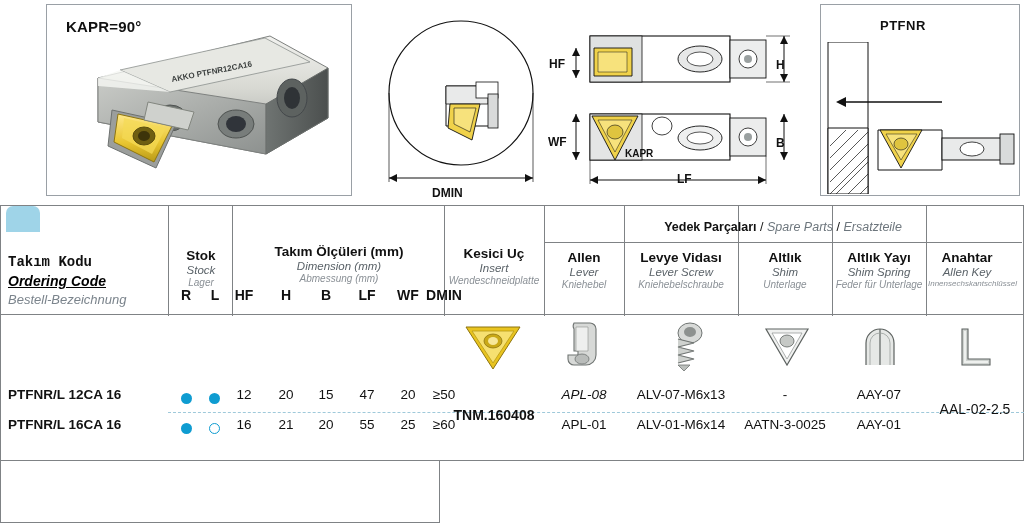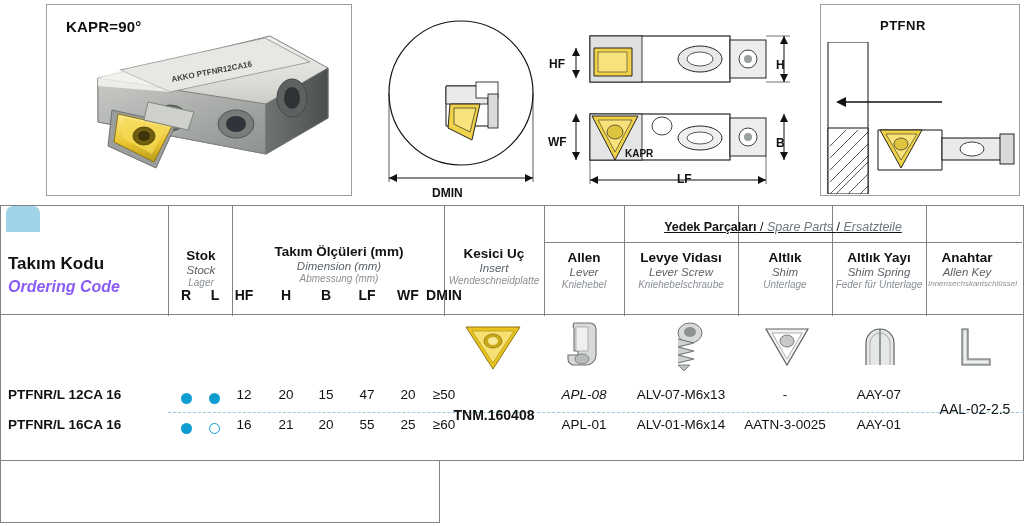--- a/index.html
+++ b/index.html
@@ -60,27 +60,27 @@
     position:absolute; text-align:center; line-height:1.15;
   }
   .t1 { font-size:13.5px; font-weight:bold; color:#111; }
   .t2 { font-size:11.5px; font-style:italic; color:#5a6268; }
   .t3 { font-size:10px; font-style:italic; color:#8a9096; }
 
   #ordering-code {
     position:absolute; left:8px; top:47px; width:160px;
     line-height:1.35;
   }
-  #ordering-code .l1 { font-size:17px; font-weight:bold; }
-  #ordering-code .l2 { font-size:16px; font-style:italic; font-weight:bold; color:#8b5cf6; }
+  #ordering-code .l1 { font-size:14px; font-weight:bold;font-family:Liberation Mono, monospace; }
+  #ordering-code .l2 { font-size:14px; font-style:italic; font-weight:bold; color:#000000;text-decoration:underline; }
   #ordering-code .l3 { font-size:13px; font-style:italic; color:#7b848c; }
 
   #spare-parts-title {
     position:absolute; left:544px; top:14px; width:478px;
-    text-align:center; font-size:12.5px;text-decoration:underline;
+    text-align:center; font-size:12.5px;
   }
   #spare-parts-title b { font-weight:bold; color:#111; }
   #spare-parts-title i { font-style:italic; color:#6d767d; }
 
   #spare-underline {
     position:absolute; left:544px; top:36px; width:478px; height:1px; background:#7f8285;
   }
 
   
   .subcol {
@@ -309,20 +309,21 @@
     <div class="col-sep" style="left:444px;"></div>
     <div class="col-sep" style="left:544px;"></div>
     <div class="col-sep" style="left:624px;"></div>
     <div class="col-sep" style="left:738px;"></div>
     <div class="col-sep" style="left:832px;"></div>
     <div class="col-sep" style="left:926px;"></div>
 
     <div id="ordering-code">
       <div class="l1">Takım Kodu</div>
       <div class="l2">Ordering Code</div>
+      <div class="l3">Bestell-Bezeichnung</div>
     </div>
 
     <div class="hdr-title" style="left:172px;top:42px;width:58px;">
       <div class="t1">Stok</div>
       <div class="t2">Stock</div>
       <div class="t3">Lager</div>
     </div>
 
     <div class="hdr-title" style="left:236px;top:38px;width:206px;">
       <div class="t1">Takım Ölçüleri (mm)</div>

